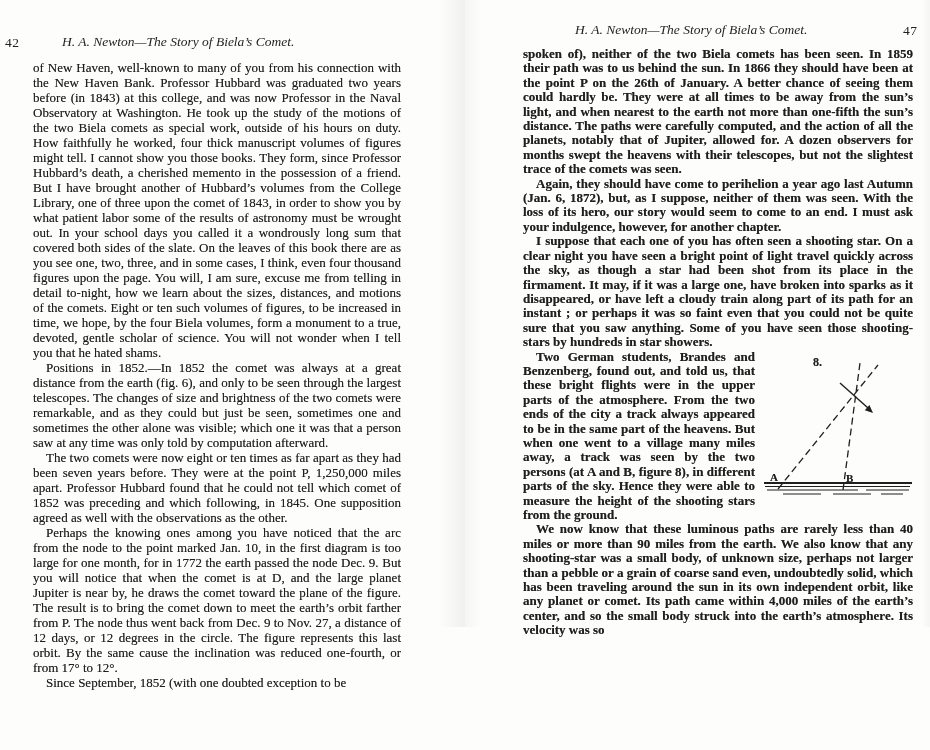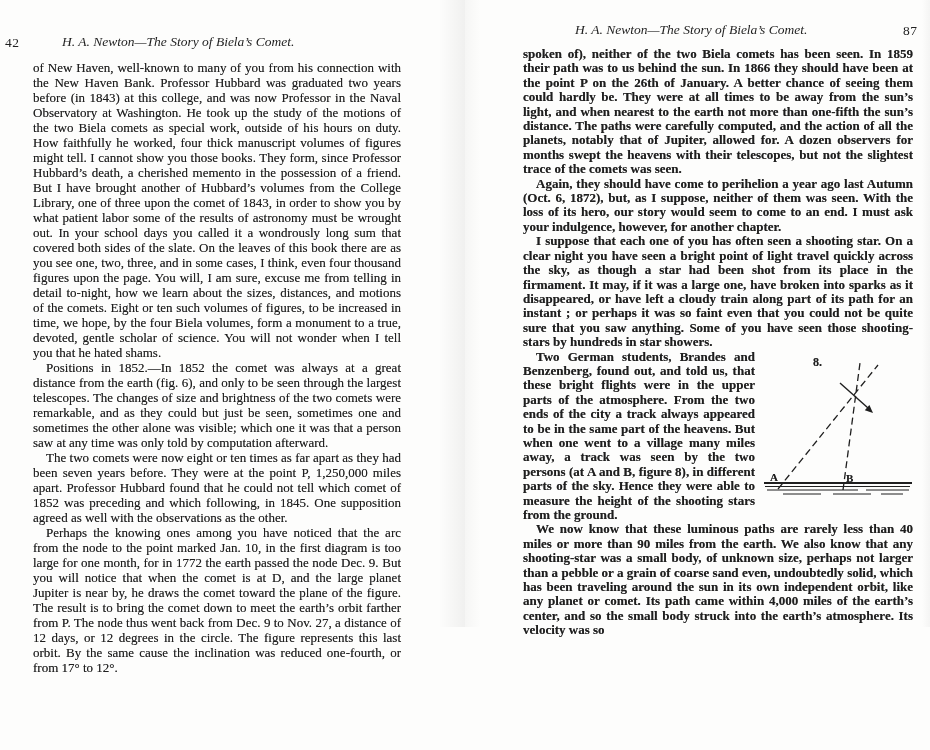--- a/index.html
+++ b/index.html
@@ -67,30 +67,31 @@
 
   <div class="page page-left">
     <span class="pagenum">42</span>
     <span class="running">H. A. Newton—The Story of Biela’s Comet.</span>
 
     <div class="body-text">
       <p class="noindent">of New Haven, well-known to many of you from his connection with the New Haven Bank.  Professor Hubbard was graduated two years before (in 1843) at this college, and was now Professor in the Naval Observatory at Washington.  He took up the study of the motions of the two Biela comets as special work, outside of his hours on duty.  How faithfully he worked, four thick manuscript volumes of figures might tell. I cannot show you those books.  They form, since Professor Hubbard’s death, a cherished memento in the possession of a friend.  But I have brought another of Hubbard’s volumes from the College Library, one of three upon the comet of 1843, in order to show you by what patient labor some of the results of astronomy must be wrought out.  In your school days you called it a wondrously long sum that covered both sides of the slate.  On the leaves of this book there are as you see one, two, three, and in some cases, I think, even four thousand figures upon the page.  You will, I am sure, excuse me from telling in detail to-night, how we learn about the sizes, distances, and motions of the comets.  Eight or ten such volumes of figures, to be increased in time, we hope, by the four Biela volumes, form a monument to a true, devoted, gentle scholar of science. You will not wonder when I tell you that he hated shams.</p>
       <p><span class="ital">Positions in</span><span> 1852.—In 1852 the comet was always at a great distance from the earth (fig. 6), and only to be seen through the largest telescopes.  The changes of size and brightness of the two comets were remarkable, and as they could but just be seen, sometimes one and sometimes the other alone was visible; which one it was that a person saw at any time was only told by computation afterward.</span></p>
       <p>The two comets were now eight or ten times as far apart as they had been seven years before.  They were at the point P, 1,250,000 miles apart.  Professor Hubbard found that he could not tell which comet of 1852 was preceding and which following, in 1845.  One supposition agreed as well with the observations as the other.</p>
       <p>Perhaps the knowing ones among you have noticed that the arc from the node to the point marked Jan. 10, in the first diagram is too large for one month, for in 1772 the earth passed the node Dec. 9.  But you will notice that when the comet is at D, and the large planet Jupiter is near by, he draws the comet toward the plane of the figure.  The result is to bring the comet down to meet the earth’s orbit farther from P.  The node thus went back from Dec. 9 to Nov. 27, a distance of 12 days, or 12 degrees in the circle.  The figure represents this last orbit.  By the same cause the inclination was reduced one-fourth, or from 17° to 12°.</p>
+      <p>Since September, 1852 (with one doubted exception to be</p>
     </div>
   </div>
 
   <div class="page page-right">
     <span class="running">H. A. Newton—The Story of Biela’s Comet.</span>
-    <span class="pagenum">87</span>
+    <span class="pagenum">47</span>
 
     <div class="body-text">
       <p class="noindent">spoken of), neither of the two Biela comets has been seen. In 1859 their path was to us behind the sun.  In 1866 they should have been at the point P on the 26th of January.  A better chance of seeing them could hardly be.  They were at all times to be away from the sun’s light, and when nearest to the earth not more than one-fifth the sun’s distance.  The paths were carefully computed, and the action of all the planets, notably that of Jupiter, allowed for.  A dozen observers for months swept the heavens with their telescopes, but not the slightest trace of the comets was seen.</p>
-      <p>Again, they should have come to perihelion a year ago last Autumn (Oct. 6, 1872), but, as I suppose, neither of them was seen.  With the loss of its hero, our story would seem to come to an end.  I must ask your indulgence, however, for another chapter.</p>
+      <p>Again, they should have come to perihelion a year ago last Autumn (Jan. 6, 1872), but, as I suppose, neither of them was seen.  With the loss of its hero, our story would seem to come to an end.  I must ask your indulgence, however, for another chapter.</p>
       <p>I suppose that each one of you has often seen a shooting star. On a clear night you have seen a bright point of light travel quickly across the sky, as though a star had been shot from its place in the firmament.  It may, if it was a large one, have broken into sparks as it disappeared, or have left a cloudy train along part of its path for an instant ; or perhaps it was so faint even that you could not be quite sure that you saw anything. Some of you have seen those shooting-stars by hundreds in star showers.</p>
       <p><span class="fig8">
             <svg width="150" height="158" viewBox="0 0 150 158" xmlns="http://www.w3.org/2000/svg">
             <text class="figlabel" x="50" y="13">8.</text>
 
             <line x1="15" y1="136" x2="115" y2="12" stroke="var(--ink,#1f1f1f)" stroke-width="1.3" stroke-dasharray="7 4"></line>
 
             <line x1="80" y1="137" x2="97" y2="10" stroke="var(--ink,#1f1f1f)" stroke-width="1.3" stroke-dasharray="7 4"></line>
 
             <g>

